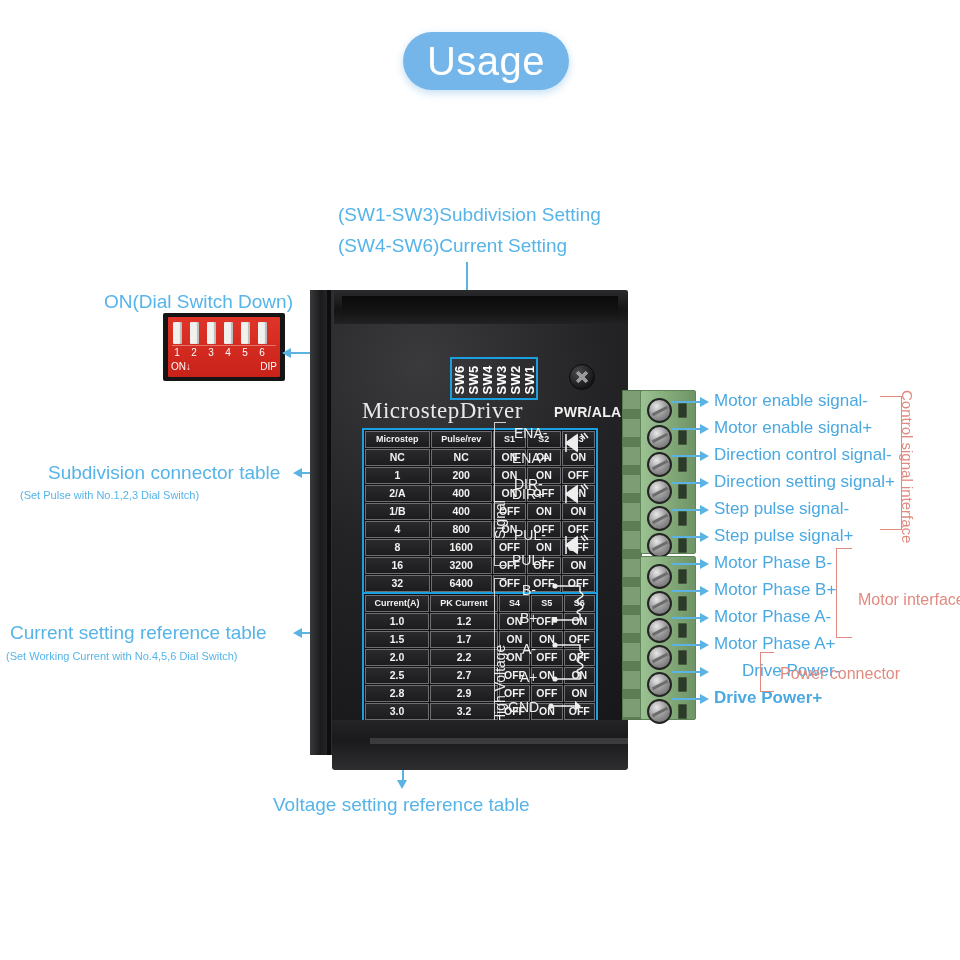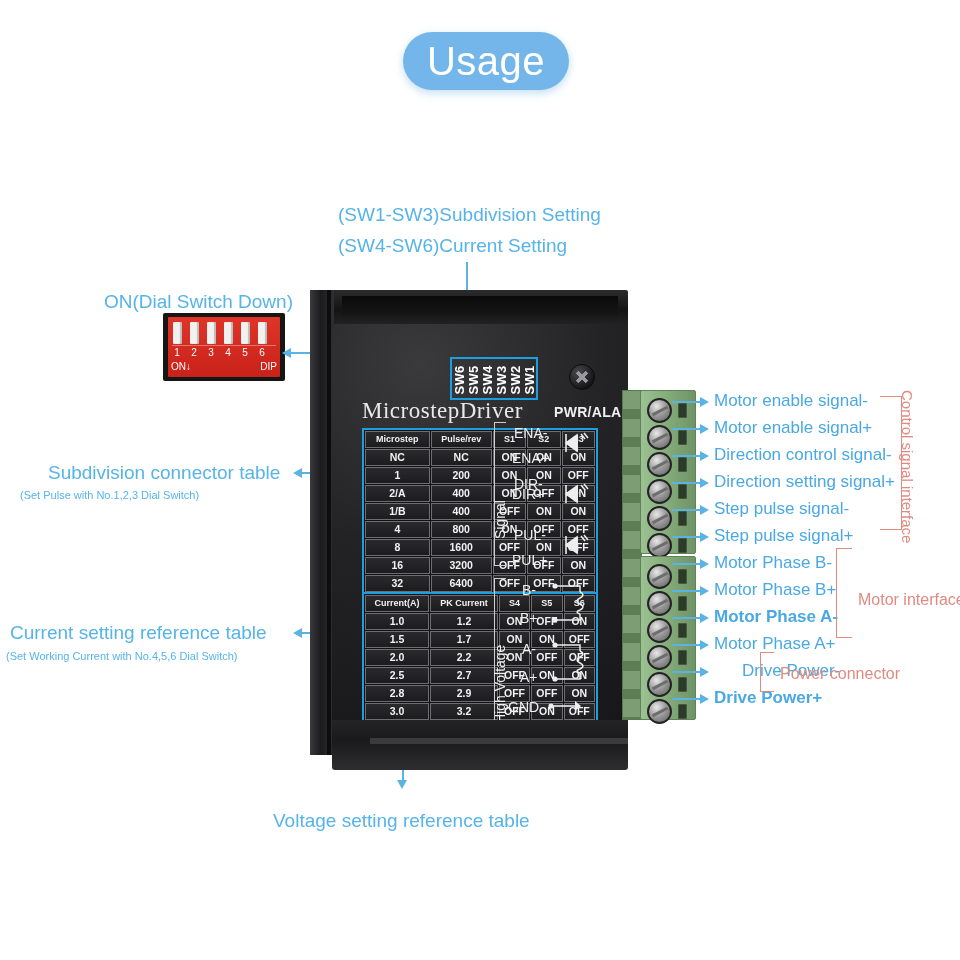--- a/index.html
+++ b/index.html
@@ -252,21 +252,21 @@
 <div class="abs cyan" style="left:48px; top:462px;">Subdivision connector table</div>
 <div class="abs cyan-sm" style="left:20px; top:489px;">(Set Pulse with No.1,2,3 Dial Switch)</div>
 <div class="ln lnh abs" style="left:300px; top:472px; width:40px;"></div>
 <div class="arrow-l abs" style="left:293px; top:468px;"></div>
 
 <div class="abs cyan" style="left:10px; top:622px;">Current setting reference table</div>
 <div class="abs cyan-sm" style="left:6px; top:650px;">(Set Working Current with No.4,5,6 Dial Switch)</div>
 <div class="ln lnh abs" style="left:300px; top:632px; width:40px;"></div>
 <div class="arrow-l abs" style="left:293px; top:628px;"></div>
 
-<div class="abs cyan" style="left:273px; top:794px;margin-top:16px;">Voltage setting reference table</div>
+<div class="abs cyan" style="left:273px; top:794px;">Voltage setting reference table</div>
 <div class="ln lnv abs" style="left:402px; top:740px; height:42px;"></div>
 <div class="arrow-d abs" style="left:397px; top:780px;"></div>
 
 <div class="abs" id="driver">
 
   <div id="heatsink-top">
     <div id="heatsink-top-slot"></div>
   </div>
   <div id="sidefin-left">
     <div id="sidefin-left-groove"></div>
@@ -533,21 +533,21 @@
     <div class="rarrow" style="left: 700px; top: 532px;"></div>
     <div class="rlabel" style="left: 714px; top: 526px;">Step pulse signal+</div>
     <div class="rline" style="left: 672px; top: 563px; width: 30px;"></div>
     <div class="rarrow" style="left: 700px; top: 559px;"></div>
     <div class="rlabel" style="left: 714px; top: 553px;">Motor Phase B-</div>
     <div class="rline" style="left: 672px; top: 590px; width: 30px;"></div>
     <div class="rarrow" style="left: 700px; top: 586px;"></div>
     <div class="rlabel" style="left: 714px; top: 580px;">Motor Phase B+</div>
     <div class="rline" style="left: 672px; top: 617px; width: 30px;"></div>
     <div class="rarrow" style="left: 700px; top: 613px;"></div>
-    <div class="rlabel" style="left: 714px; top: 607px; font-weight: bold;">Motor Phase A-</div>
+    <div class="rlabel" style="left: 714px; top: 607px;">Motor Phase A-</div>
     <div class="rline" style="left: 672px; top: 644px; width: 30px;"></div>
     <div class="rarrow" style="left: 700px; top: 640px;"></div>
     <div class="rlabel" style="left: 714px; top: 634px;">Motor Phase A+</div>
     <div class="rline" style="left: 672px; top: 671px; width: 30px;"></div>
     <div class="rarrow" style="left: 700px; top: 667px;"></div>
     <div class="rlabel" style="left: 742px; top: 661px;">Drive Power-</div>
     <div class="rline" style="left: 672px; top: 698px; width: 30px;"></div>
     <div class="rarrow" style="left: 700px; top: 694px;"></div>
     <div class="rlabel" style="left: 714px; top: 688px; font-weight: bold;">Drive Power+</div>
   </div>

